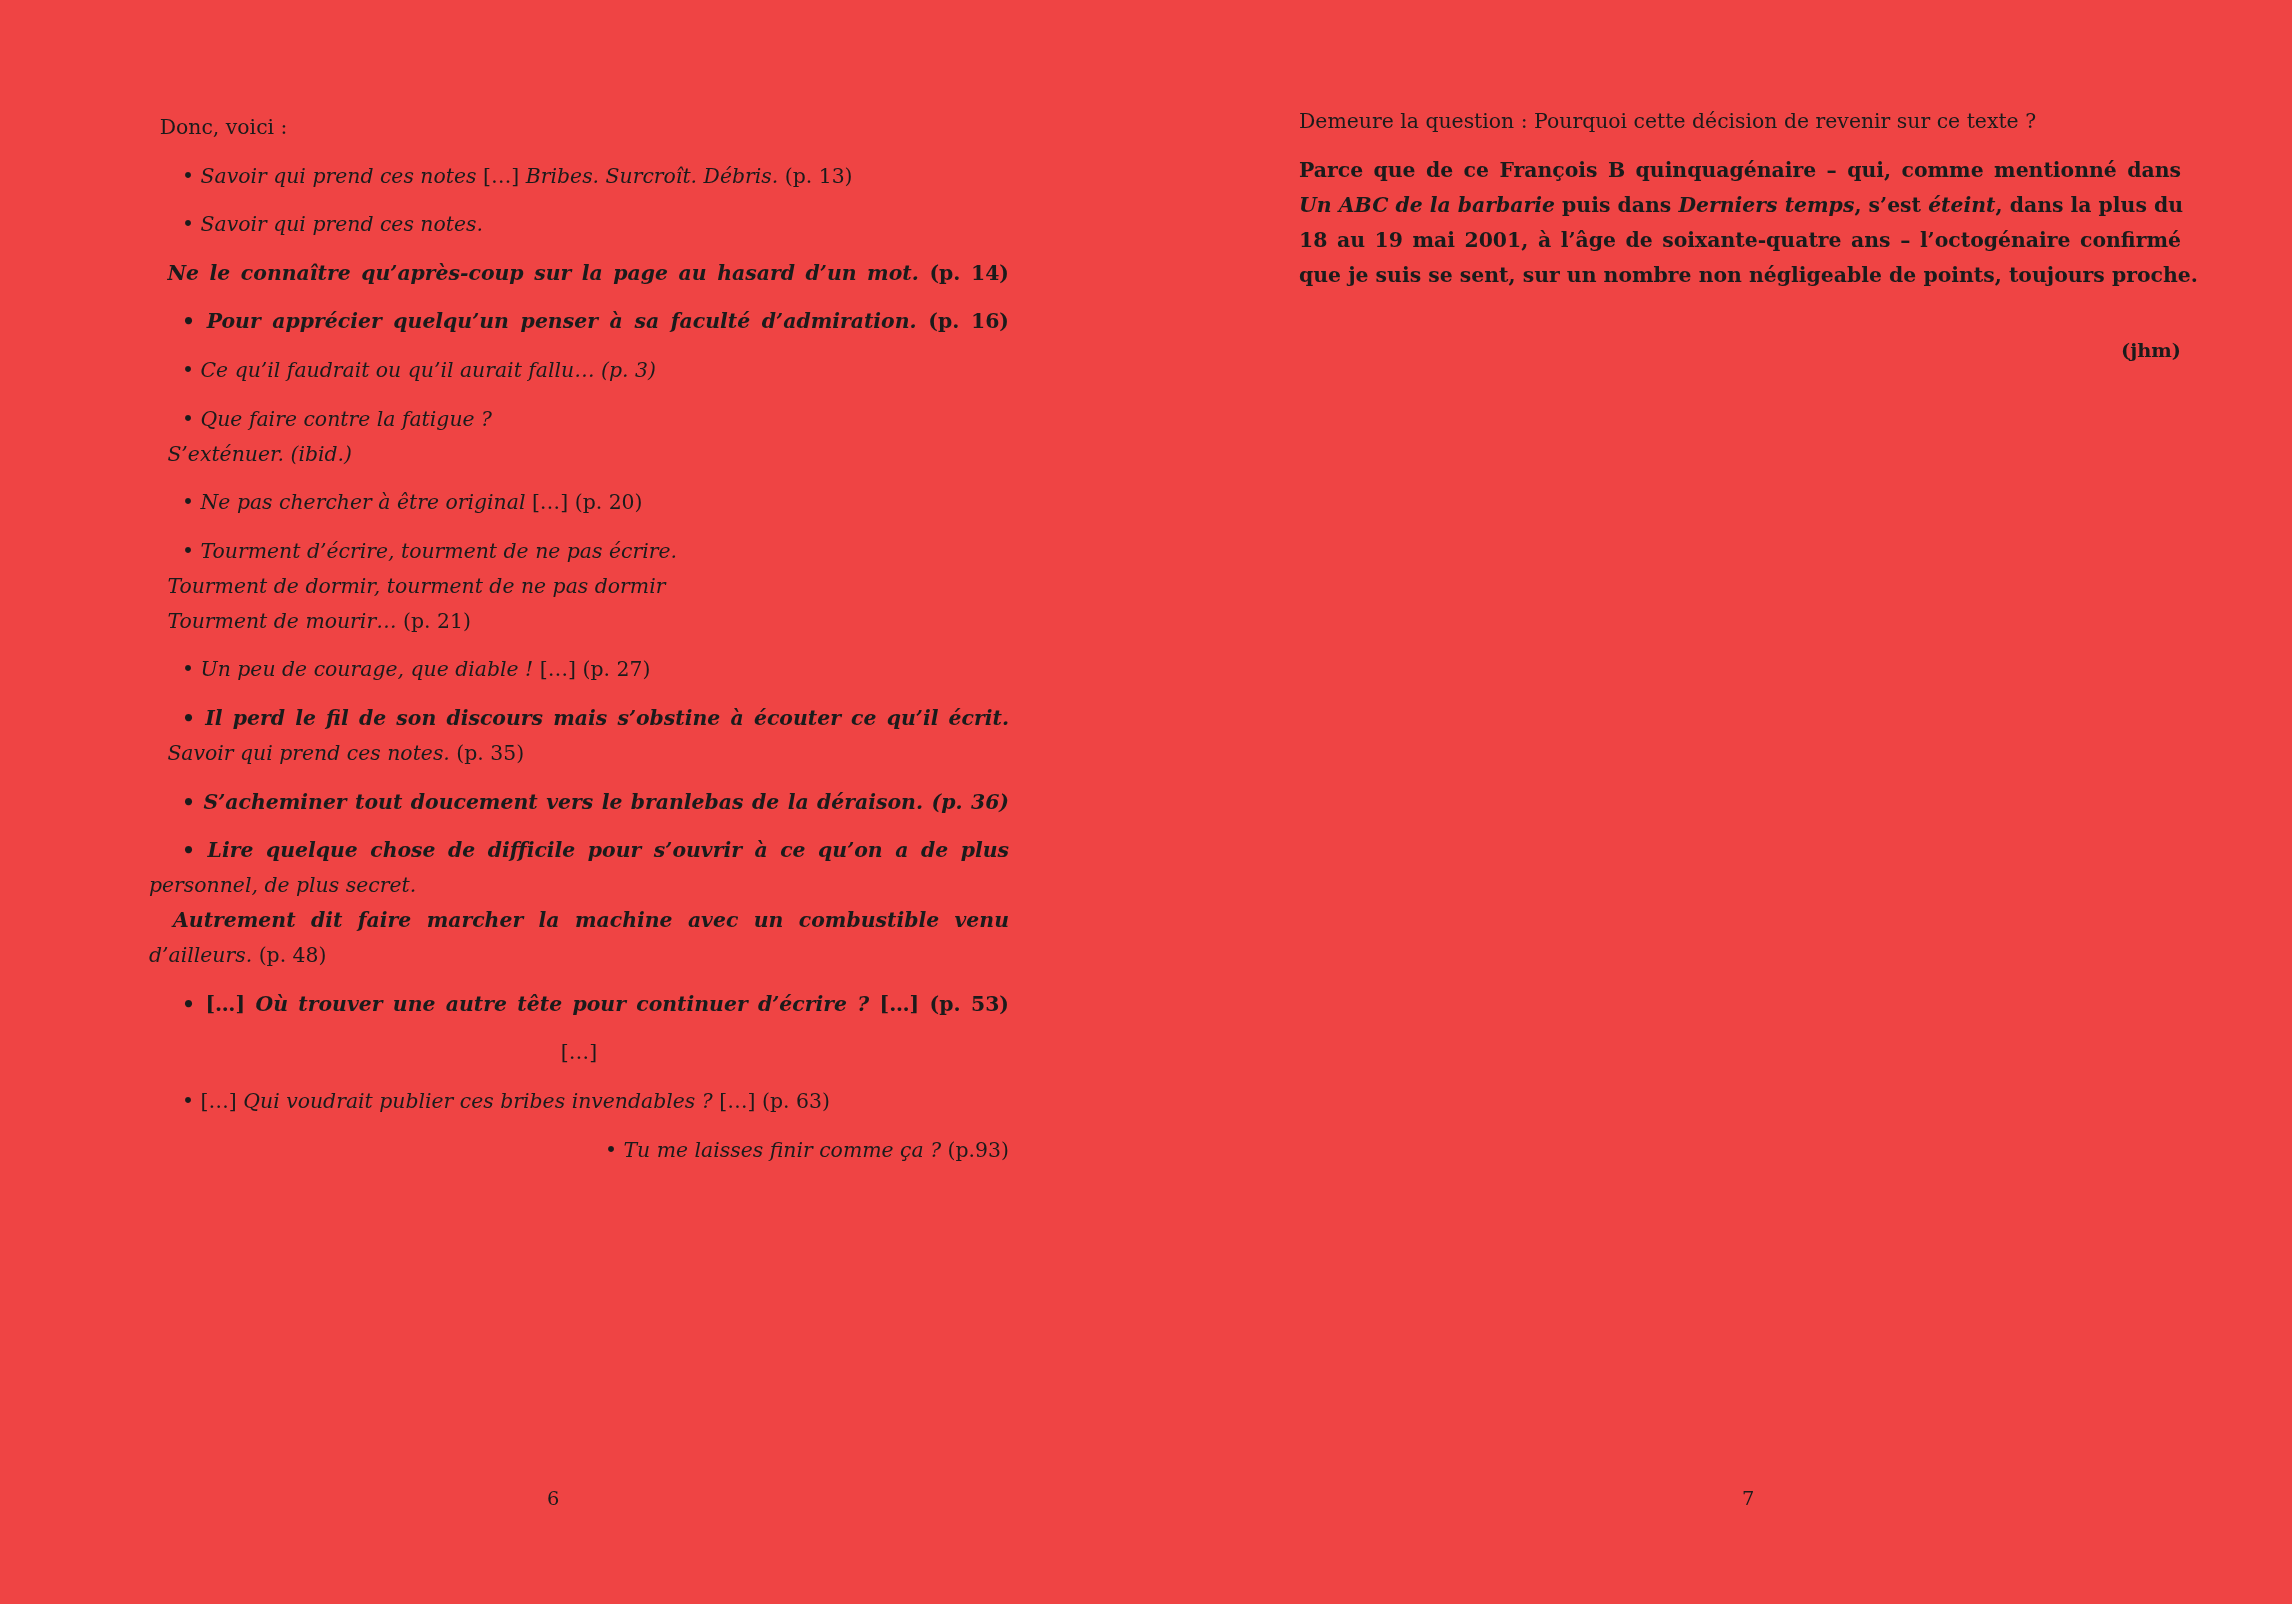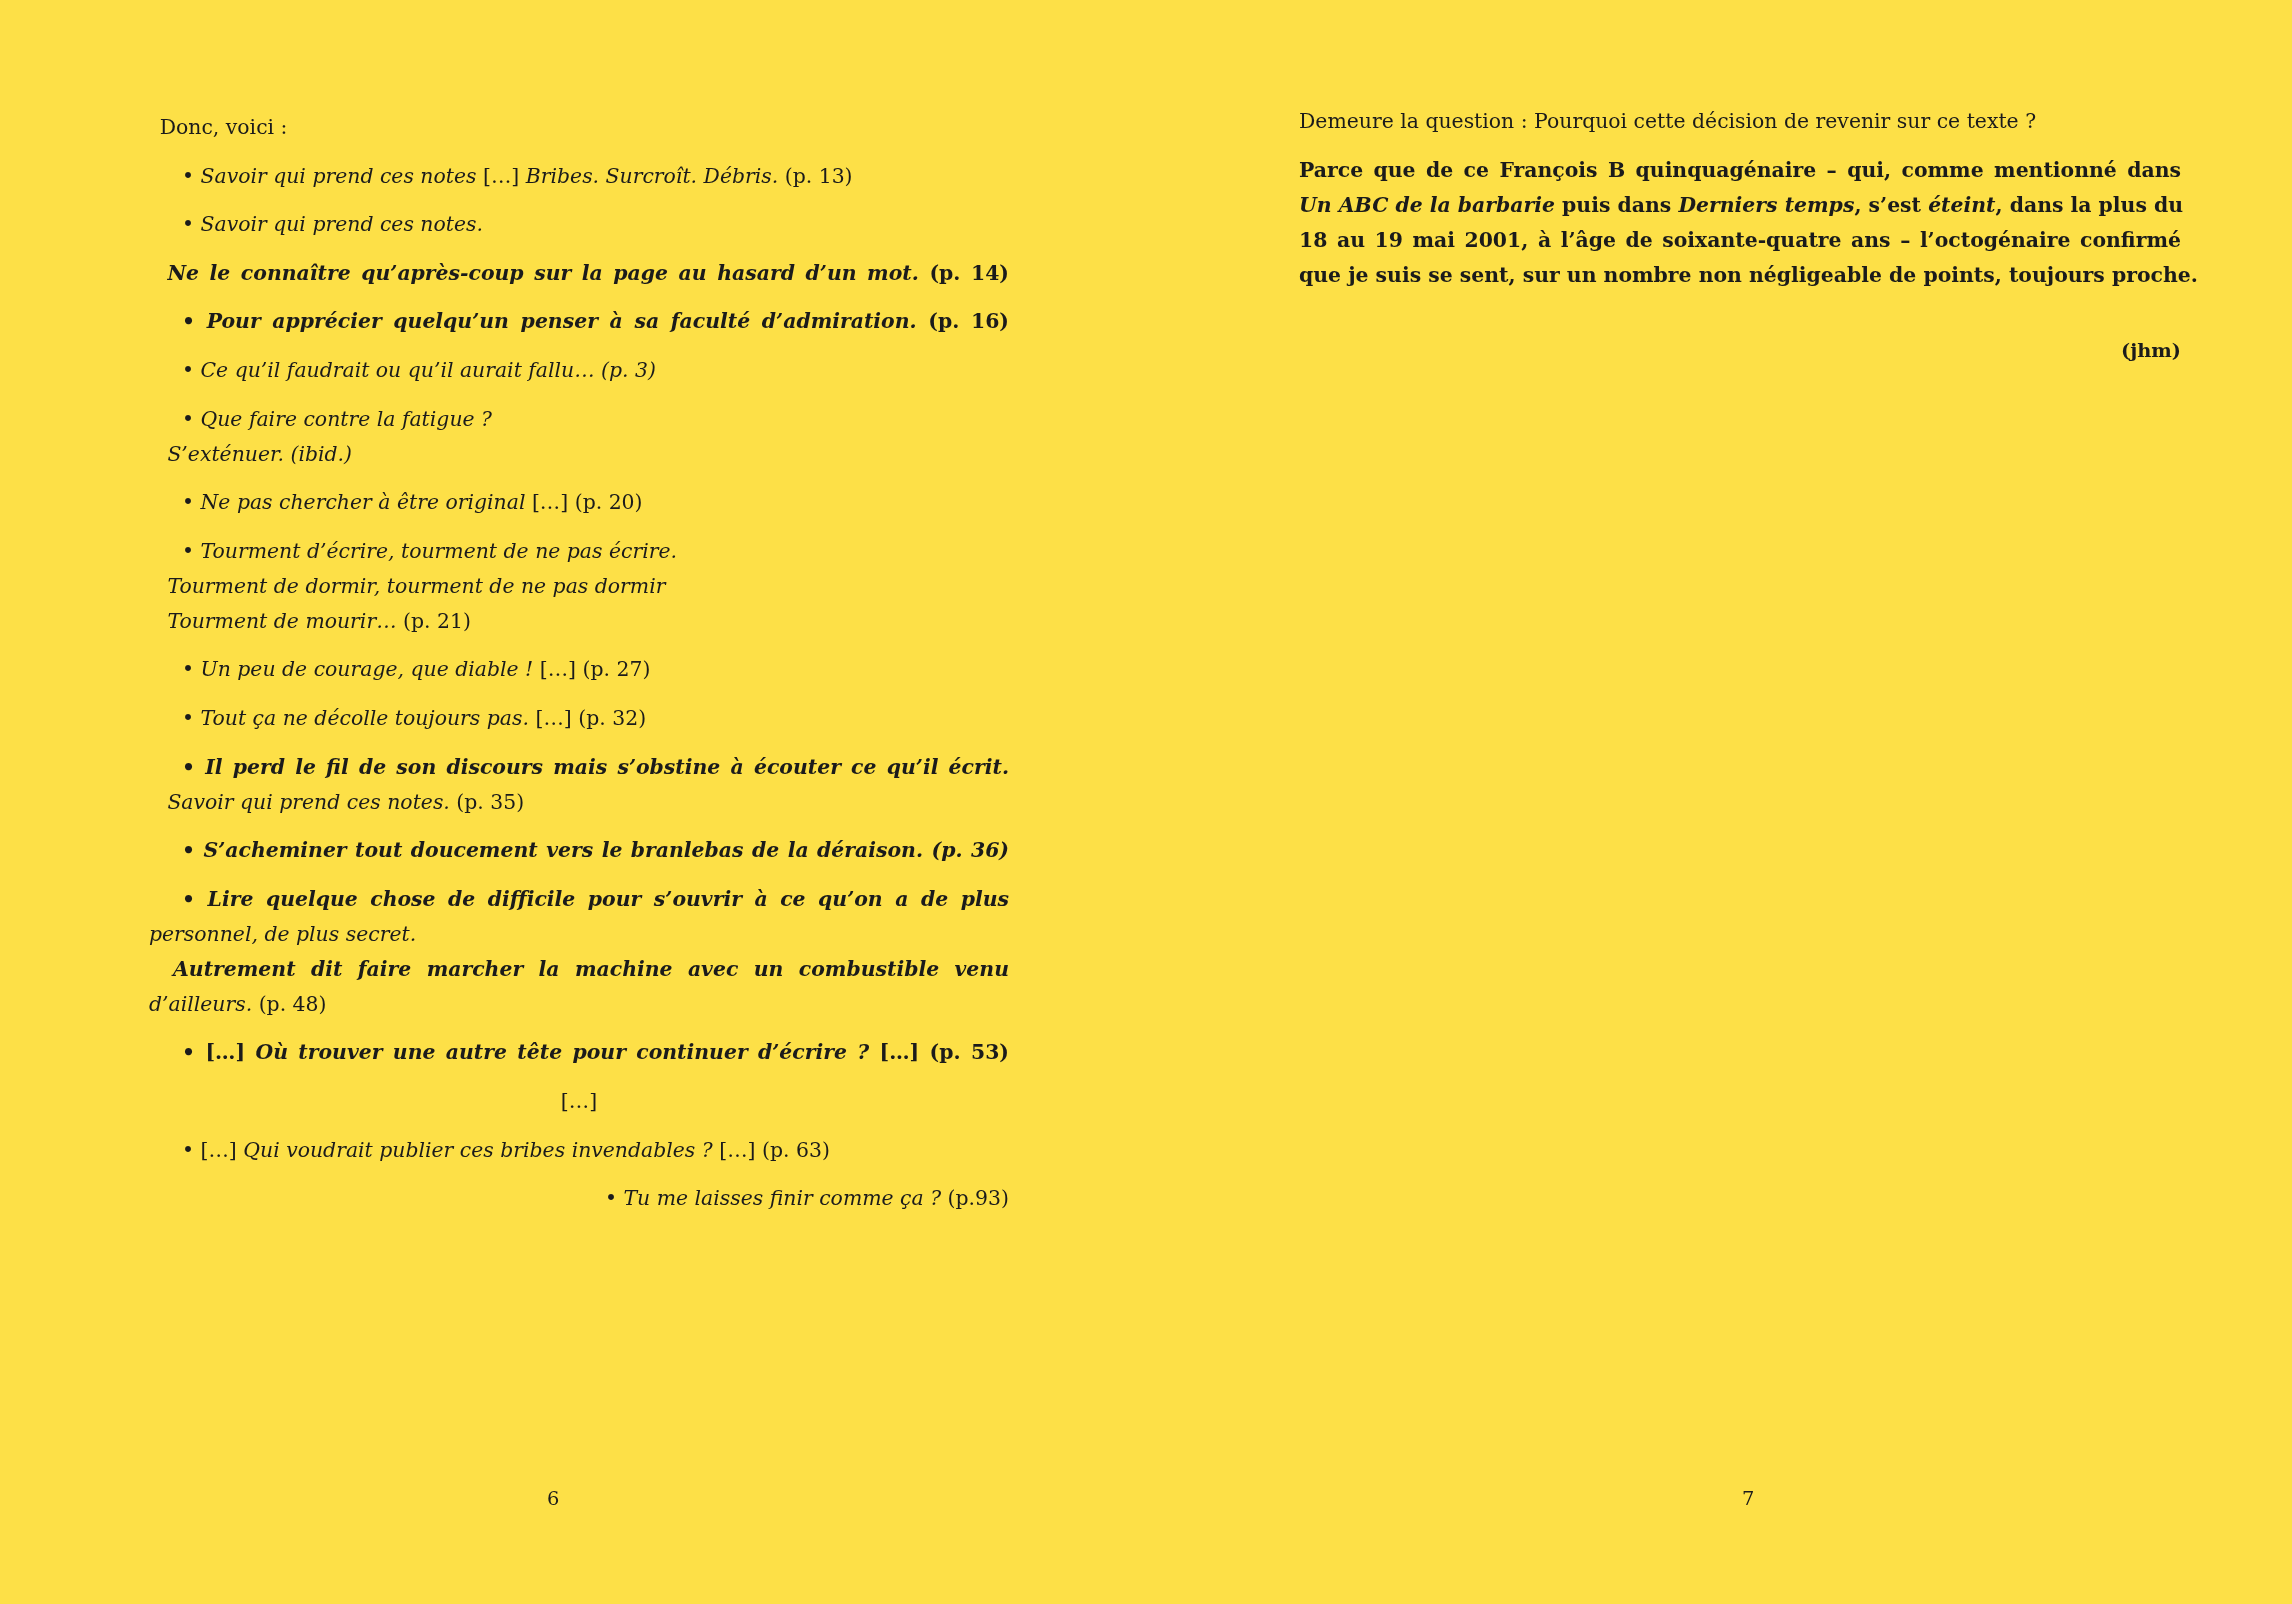--- a/index.html
+++ b/index.html
@@ -1,20 +1,20 @@
 <!DOCTYPE html>
 <html><head>
 <meta charset="utf-8">
 <style>
   html, body { margin: 0; padding: 0; background: #ffffff; }
   .spread {
     position: relative;
     width: 2292px;
     height: 1604px;
-    background: #fde047;
+    background: #ef4444;
     color: #1b1b1b;
     font-family: "DejaVu Serif", "Liberation Serif", serif;
     overflow: hidden;
   }
   .textcol { position: absolute; }
   #col-left  { left: 149px;  top: 110px; width: 860px; }
   #col-right { left: 1299px; top: 104px; width: 882px; }
 
   .line {
     line-height: 35px;
@@ -58,21 +58,20 @@
       <div class="line quote just gp"><span class="s-i">Ne le connaître qu’après-coup sur la page au hasard d’un mot. </span><span class="s-r">(p. 14)</span></div>
       <div class="line bullet just gp"><span class="s-r">• </span><span class="s-i">Pour apprécier quelqu’un penser à sa faculté d’admiration. </span><span class="s-r">(p. 16)</span></div>
       <div class="line bullet gp"><span class="s-r">• </span><span class="s-i">Ce qu’il faudrait ou qu’il aurait fallu… (p. 3)</span></div>
       <div class="line bullet gp"><span class="s-r">• </span><span class="s-i">Que faire contre la fatigue ?</span></div>
       <div class="line quote"><span class="s-i">S’exténuer. (ibid.)</span></div>
       <div class="line bullet gp"><span class="s-r">• </span><span class="s-i">Ne pas chercher à être original </span><span class="s-r">[…] (p. 20)</span></div>
       <div class="line bullet gp"><span class="s-r">• </span><span class="s-i">Tourment d’écrire, tourment de ne pas écrire.</span></div>
       <div class="line quote"><span class="s-i">Tourment de dormir, tourment de ne pas dormir</span></div>
       <div class="line quote"><span class="s-i">Tourment de mourir… </span><span class="s-r">(p. 21)</span></div>
       <div class="line bullet gp"><span class="s-r">• </span><span class="s-i">Un peu de courage, que diable ! </span><span class="s-r">[…] (p. 27)</span></div>
-      <div class="line bullet gp"><span class="s-r">• </span><span class="s-i">Tout ça ne décolle toujours pas. </span><span class="s-r">[…] (p. 32)</span></div>
       <div class="line bullet just gp"><span class="s-r">• </span><span class="s-i">Il perd le fil de son discours mais s’obstine à écouter ce qu’il écrit.</span></div>
       <div class="line quote"><span class="s-i">Savoir qui prend ces notes. </span><span class="s-r">(p. 35)</span></div>
       <div class="line bullet just gp"><span class="s-r">• </span><span class="s-i">S’acheminer tout doucement vers le branlebas de la déraison. (p. 36)</span></div>
       <div class="line bullet just gp"><span class="s-r">• </span><span class="s-i">Lire quelque chose de difficile pour s’ouvrir à ce qu’on a de plus</span></div>
       <div class="line"><span class="s-i">personnel, de plus secret.</span></div>
       <div class="line autre just"><span class="s-i">Autrement dit faire marcher la machine avec un combustible venu</span></div>
       <div class="line"><span class="s-i">d’ailleurs. </span><span class="s-r">(p. 48)</span></div>
       <div class="line bullet just gp"><span class="s-r">• […] </span><span class="s-i">Où trouver une autre tête pour continuer d’écrire ? </span><span class="s-r">[…] (p. 53)</span></div>
       <div class="line center gp"><span class="s-r">[…]</span></div>
       <div class="line bullet gp"><span class="s-r">• […] </span><span class="s-i">Qui voudrait publier ces bribes invendables ? </span><span class="s-r">[…] (p. 63)</span></div>

